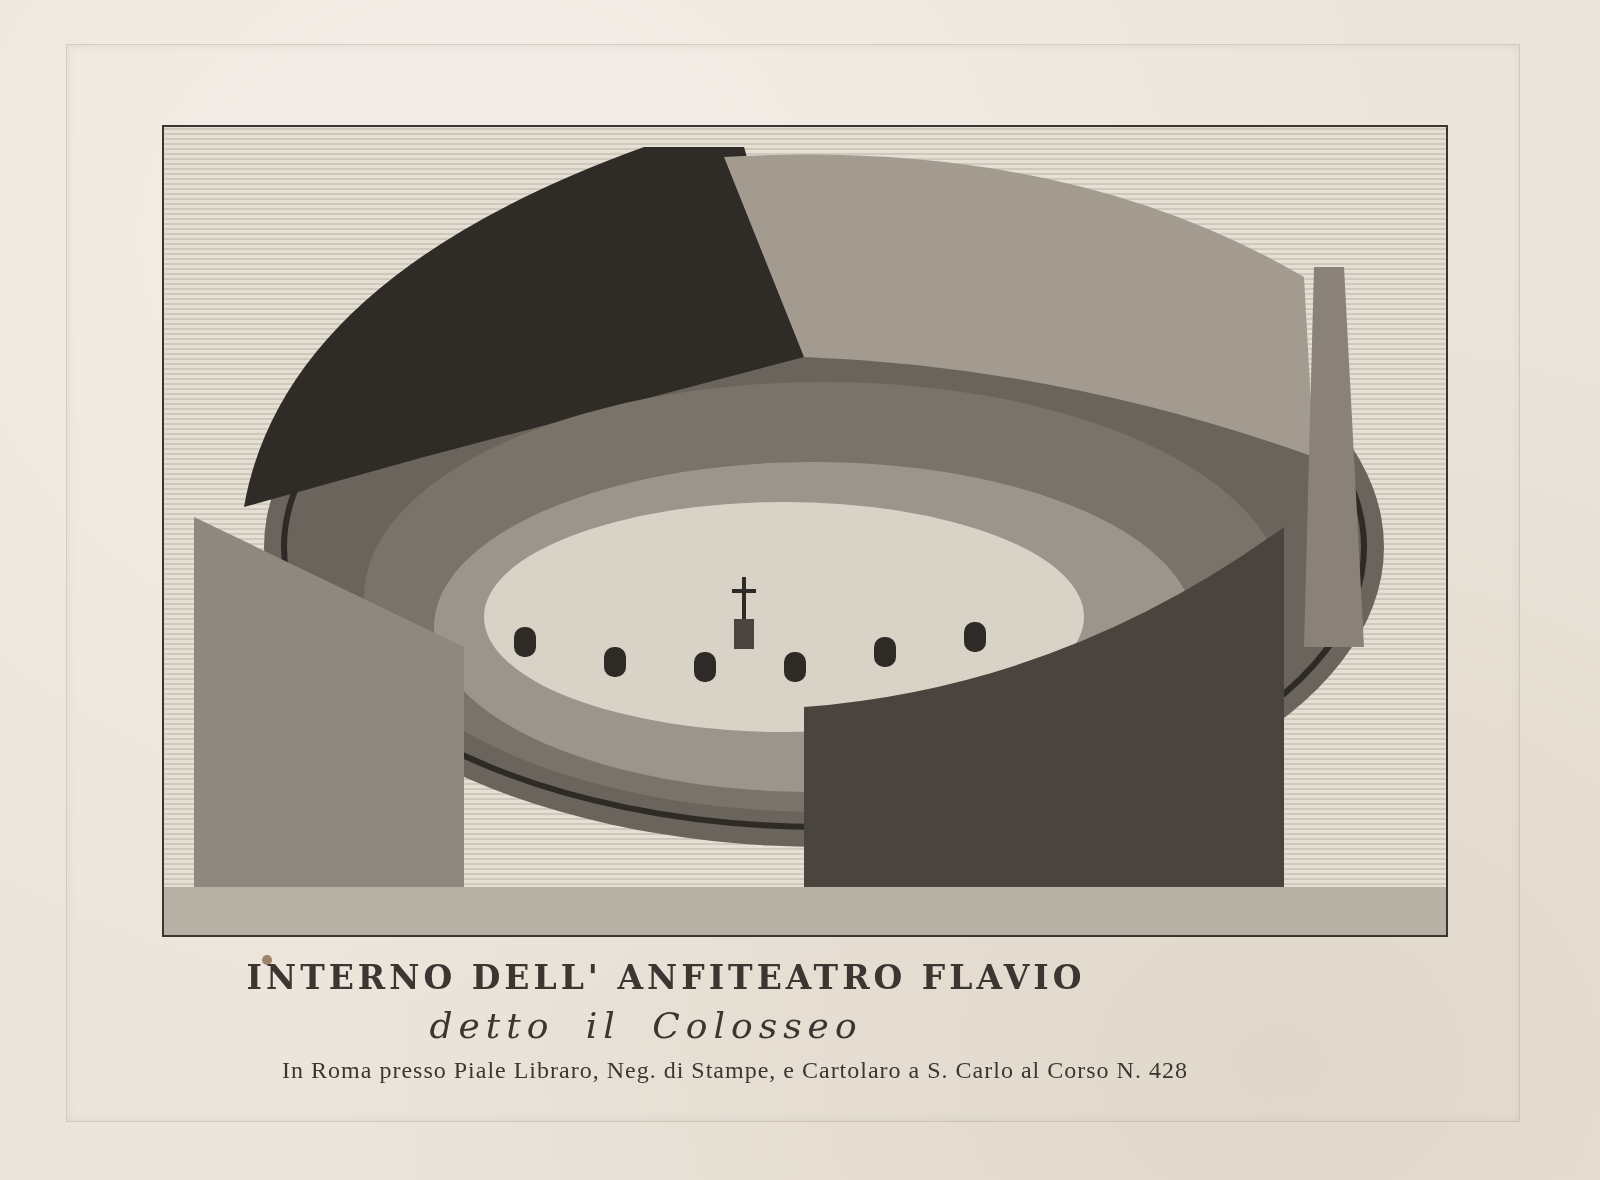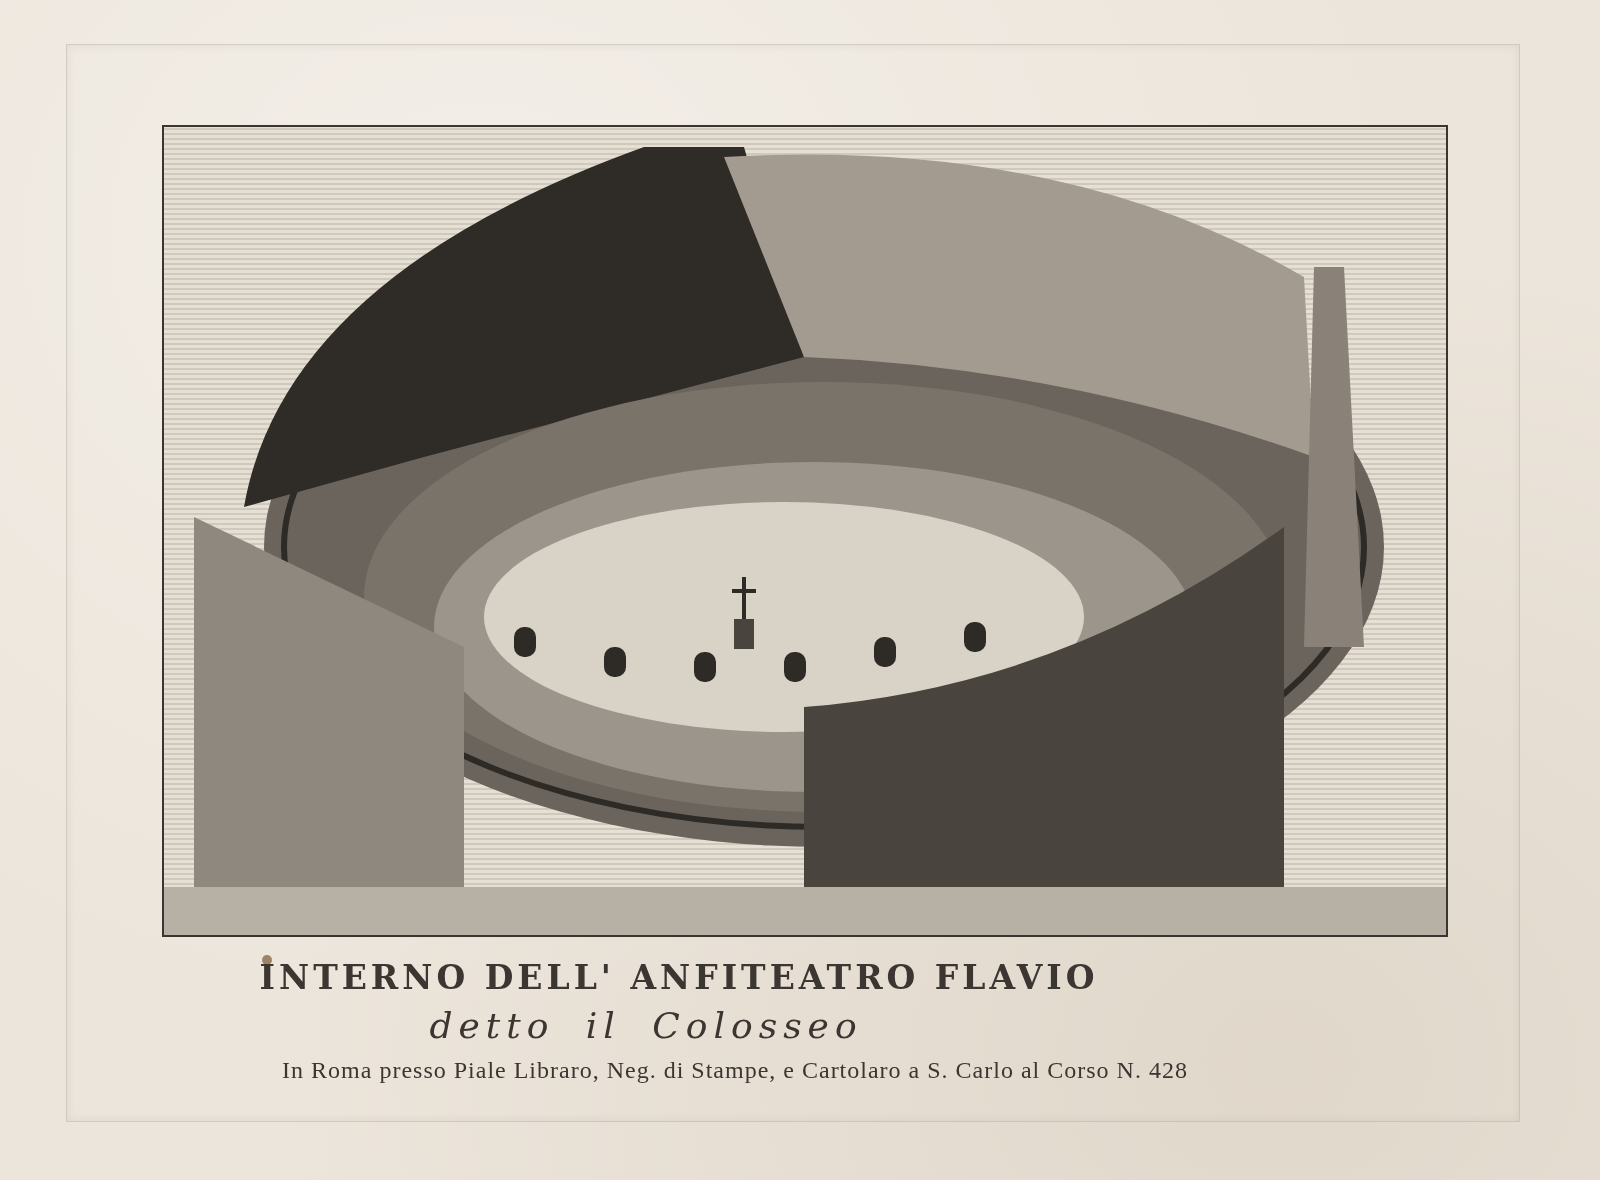--- a/index.html
+++ b/index.html
@@ -22,21 +22,21 @@
     box-shadow: inset 0 0 8px rgba(150,140,125,0.18);
   }
   .image-frame {
     position:absolute; left:162px; top:125px; width:1282px; height:808px;
     border:2px solid #3a3530;
     background:repeating-linear-gradient(0deg, #cfc8bc 0px, #cfc8bc 2px, #e6dfd4 2px, #e6dfd4 5px);
     overflow:hidden;
   }
   .image-frame svg { width:100%; height:100%; display:block; }
   .title {
-    position:absolute; left:13px; width:1332px; top:958px; text-align:center;
+    position:absolute; left:0; width:1332px; top:958px; text-align:center;
     font-family:"DejaVu Serif", serif; font-weight:bold;
     font-size:33px; letter-spacing:4px; color:#3b3631;
   }
   .subtitle {
     position:absolute; left:0; width:1292px; top:1005px; text-align:center;
     font-family:"DejaVu Serif", serif; font-style:italic;
     font-size:36px; letter-spacing:6px; color:#3b3631; word-spacing:14px;
   }
   .imprint {
     position:absolute; left:0; width:1470px; top:1057px; text-align:center;

